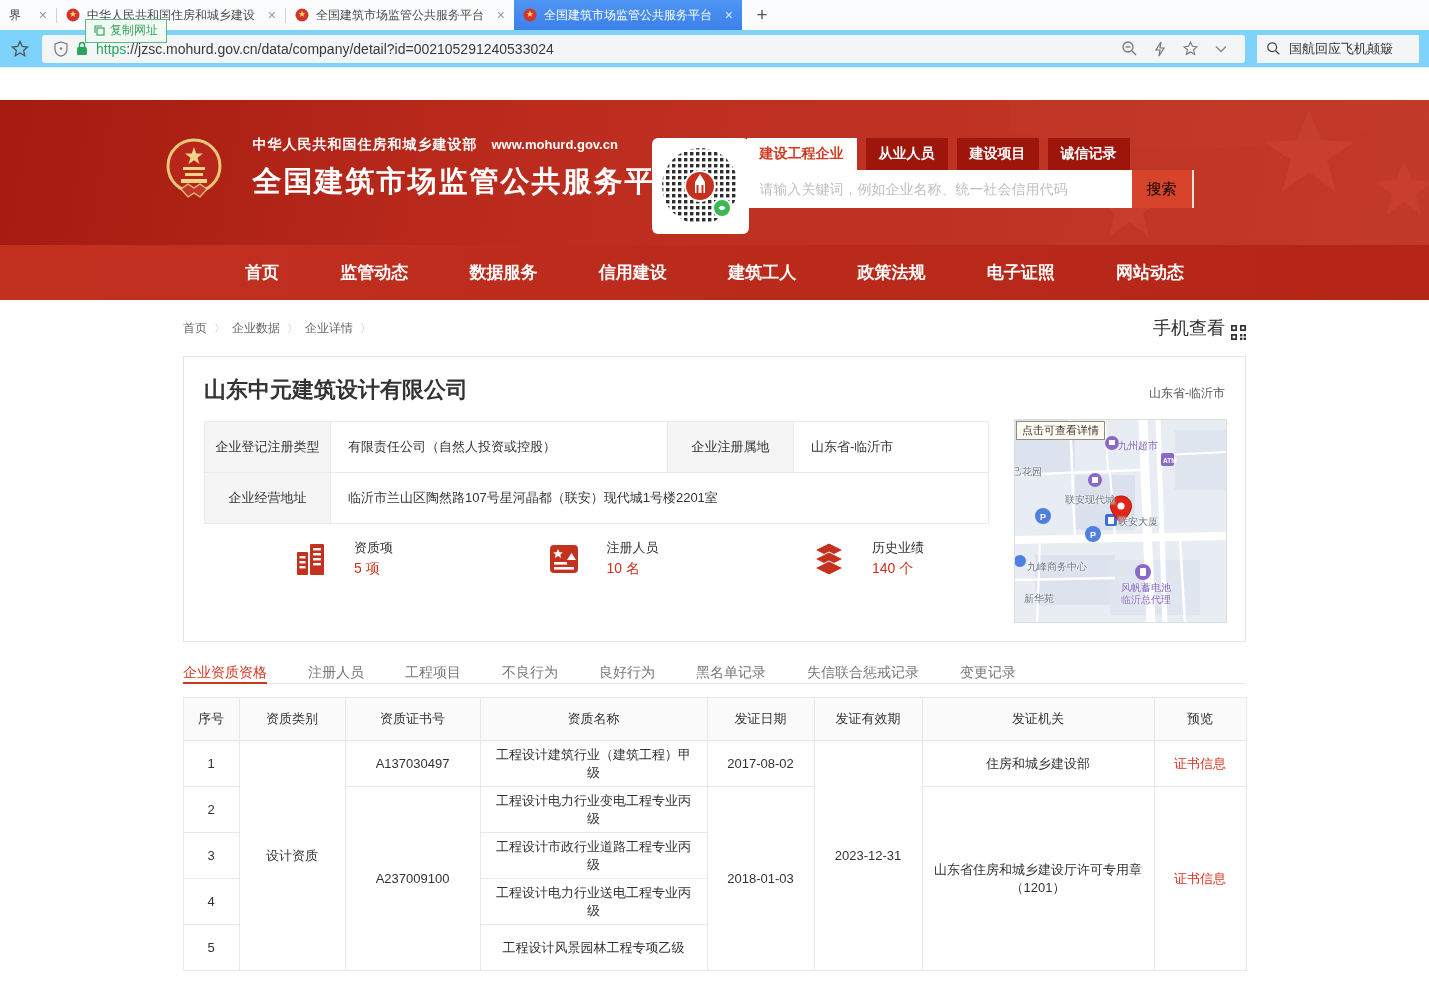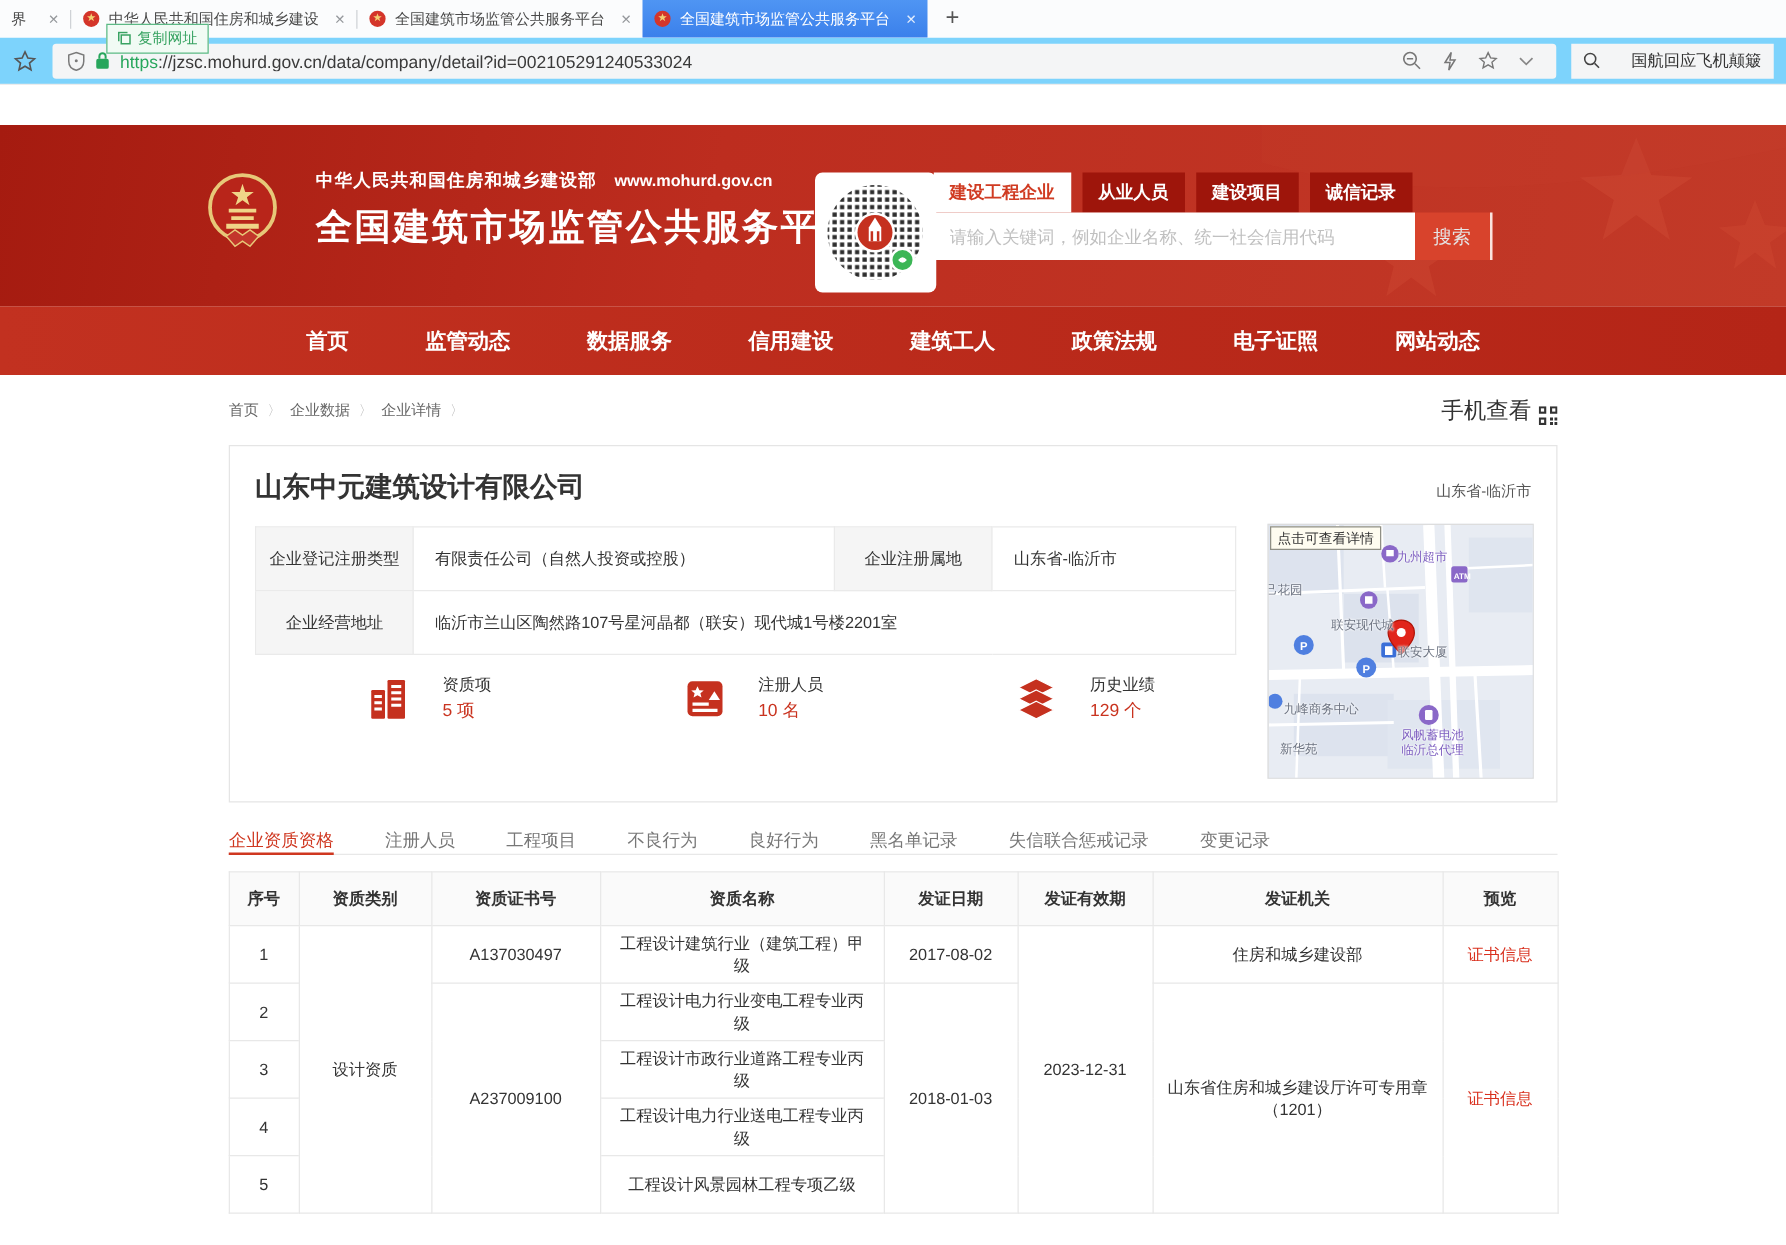--- a/index.html
+++ b/index.html
@@ -16,40 +16,40 @@
 .tab-divider{width:1px;height:15px;background:#cfd2d6;align-self:center}
 .close-x{color:#95989c;font-size:14px;line-height:1}
 .tab.active .close-x{color:#e3edfc}
 .newtab{width:40px;display:flex;align-items:center;justify-content:center;font-size:19px;color:#555}
 .copy-tip{position:absolute;left:85px;top:19px;z-index:30;background:#f1fbf4;border:1px solid #5cb985;color:#38a362;font-size:12px;padding:2px 8px 3px;display:flex;gap:5px;align-items:center}
 .urlbar{height:38px;display:flex;align-items:center;padding:0 10px;gap:12px;background:#7dd3fc;border-bottom:1px solid #ececec}
 .url-field{flex:1;height:28px;background:#f4f5f6;border-radius:3px;display:flex;align-items:center;padding:0 12px;gap:8px;font-size:14px}
 .url-text{color:#3a3a3a;flex:1;white-space:nowrap;overflow:hidden}
 .proto{color:#27a65c}
 .field-icons{display:flex;gap:16px;align-items:center;padding-right:6px}
-.hot-search{width:162px;height:28px;background:#f4f5f6;display:flex;align-items:center;gap:24px;padding:0 9px;font-size:13px;color:#333;white-space:nowrap}
+.hot-search{width:162px;height:28px;background:#f4f5f6;display:flex;align-items:center;gap:8px;padding:0 9px;font-size:13px;color:#333;white-space:nowrap}
 .white-gap{height:32px;background:#fff}
 
 
 .site-header{height:145px;background:linear-gradient(100deg,#a51b10 0%,#bd2d1f 40%,#c23a28 100%);position:relative;overflow:hidden}
 .header-deco{position:absolute;right:0;top:0;height:100%;z-index:1;opacity:.6}
 .header-inner{width:1100px;margin:0 auto;height:100%;position:relative;z-index:2}
 .brand{position:absolute;left:0;top:36px;display:flex;gap:30px;align-items:center}
 .brand-text .ministry-line{color:#fff;font-size:14px;font-weight:bold;letter-spacing:1px}
 .brand-text .site-url{font-size:13px;font-weight:bold;margin-left:14px;letter-spacing:0}
 .brand-text .platform{color:#fff;font-size:29px;font-weight:bold;letter-spacing:2px;margin-top:8px}
 .qr-box{position:absolute;left:487px;top:38px;width:97px;height:96px;background:#fff;border-radius:6px;display:flex;align-items:center;justify-content:center}
 .search-module{position:absolute;left:582px;top:38px;width:447px}
 .stabs{display:flex;gap:9px}
 .stab{height:32px;padding:0 13px;background:#9e150b;color:#fff;font-size:14px;font-weight:bold;display:flex;align-items:center;cursor:pointer}
 .stab.active{background:#fff;color:#d03b22}
 .srow{display:flex}
 .sinput{width:385px;height:38px;background:#fff;border:none;outline:none;padding:0 13px;font-size:14px;color:#4d7c0f}
 .sinput::placeholder{color:#c0c0c0}
-.sbtn{width:62px;height:38px;background:#d8432c;color:#e5e5e5;font-size:15px;display:flex;align-items:center;justify-content:center;border-right:2px solid rgba(255,255,255,.85);cursor:pointer}
+.sbtn{width:62px;height:38px;background:#d8432c;color:#000000;font-size:15px;display:flex;align-items:center;justify-content:center;border-right:2px solid rgba(255,255,255,.85);cursor:pointer}
 
 
 .mainnav{height:55px;background:linear-gradient(90deg,#c23120,#b42517)}
 .mainnav-inner{width:1063px;margin:0 auto;height:100%;display:flex;align-items:center;justify-content:space-between;padding:0 62px}
 .nav-item{color:#fff;font-size:17px;font-weight:bold;cursor:pointer}
 
 
 .crumb-row{width:1063px;margin:16px auto 0;display:flex;align-items:center;font-size:12px;color:#999}
 .crumb-link{color:#666;cursor:pointer}
 .crumb-sep{margin:0 7px;color:#bbb;font-size:11px}
@@ -74,21 +74,21 @@
 .map-label.poi{color:#7e5fc0}
 .map-tip{position:absolute;left:1px;top:1px;background:#fefcf0;border:1px solid #8f8f85;font-size:11px;color:#333;padding:1px 5px;z-index:4}
 
 
 .dtabs{width:1063px;margin:22px auto 0;display:flex;gap:41px;border-bottom:1px solid #e8e8e8;font-size:14px;color:#777}
 .dtab{cursor:pointer}
 .dtab.active{color:#cf3720;border-bottom:2px solid #cf3720;margin-bottom:-1px}
 
 
 .qual{width:1063px;margin:13px auto 0;border-collapse:collapse;table-layout:fixed}
-.qual th{background:#fafafa;border:1px solid #e8e8e8;font-size:13px;color:#333;height:43px;font-weight:bold;padding:0 4px}
+.qual th{background:#fafafa;border:1px solid #e8e8e8;font-size:13px;color:#333;height:43px;font-weight:normal;padding:0 4px}
 .qual td{border:1px solid #e8e8e8;font-size:13px;color:#333;text-align:center;height:46px;padding:4px 10px;background:#fff}
 .cert-link{color:#d9311f;cursor:pointer}
 .icon{display:inline-flex;align-items:center;justify-content:center}
 </style>
 </head>
 <body>
 
 <div class="tabbar">
   <div class="tab partial">
     <span class="tab-title">界</span>
@@ -358,21 +358,21 @@
     <div class="stat">
       <span class="icon">
         <svg width="38" height="38" viewBox="0 0 38 38">
           <polygon points="19,3 33,10 19,17 5,10" fill="#c5311f" stroke="#fff" stroke-width="1"></polygon>
           <polygon points="19,12 33,19 19,26 5,19" fill="#c5311f" stroke="#fff" stroke-width="1"></polygon>
           <polygon points="19,21 33,28 19,35 5,28" fill="#c5311f" stroke="#fff" stroke-width="1"></polygon>
         </svg>
       </span>
       <div>
           <div class="stat-label">历史业绩</div>
-      <div class="stat-value">129 个</div>
+      <div class="stat-value">140 个</div>
         </div>
     </div>
   </div>
 
   <div class="map">
     <svg class="map-bg" width="213" height="204" viewBox="0 0 213 204">
       <rect width="213" height="204" fill="#e8ecf3"></rect>
       <rect x="0" y="0" width="60" height="55" fill="#dde3ee"></rect>
       <rect x="160" y="10" width="53" height="60" fill="#dfe5ef"></rect>
       <rect x="20" y="135" width="80" height="50" fill="#dde3ee"></rect>

